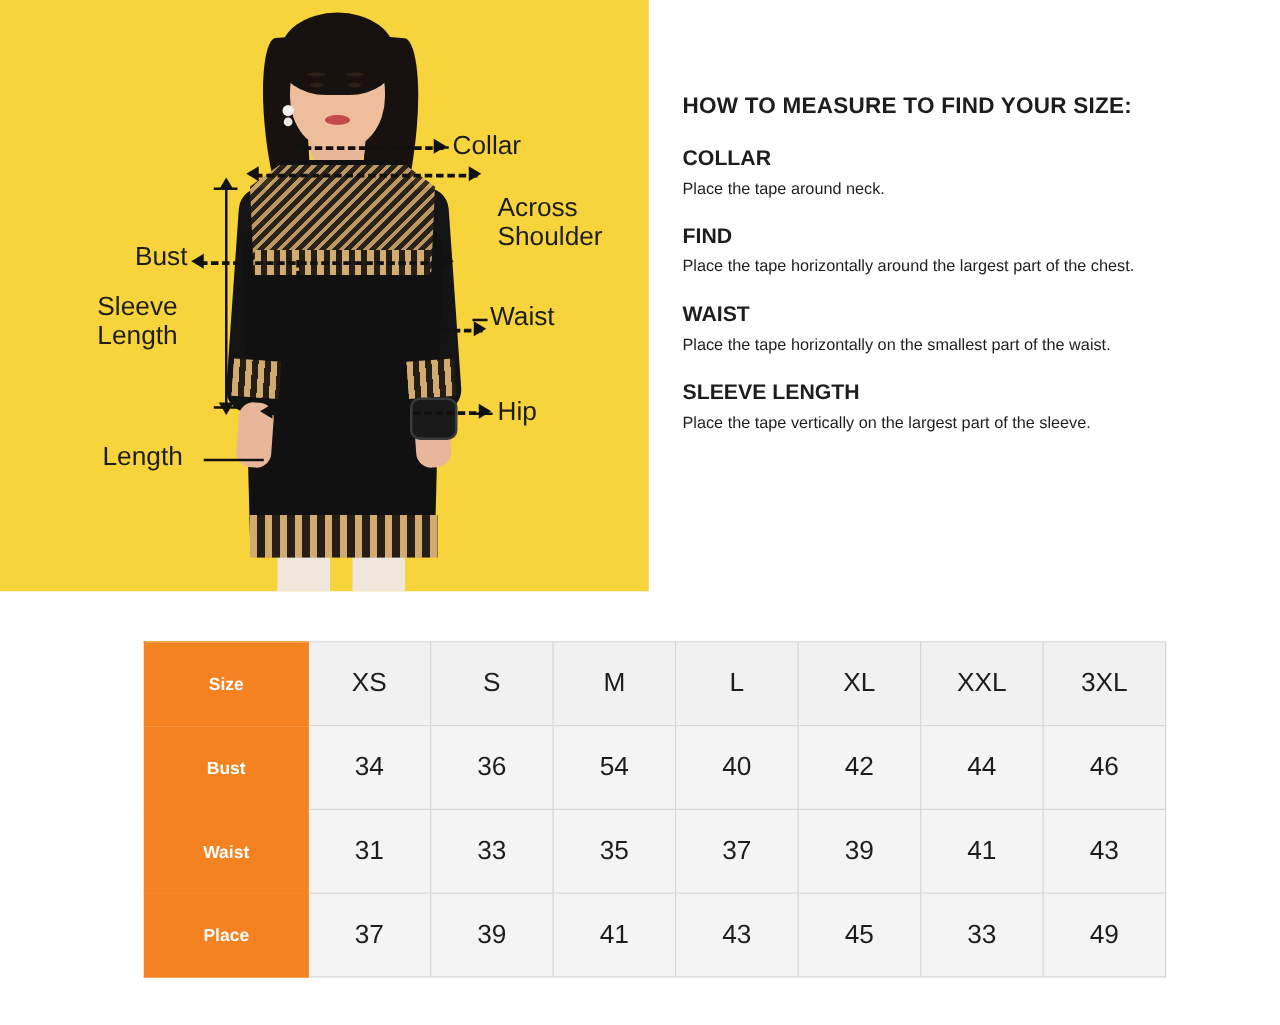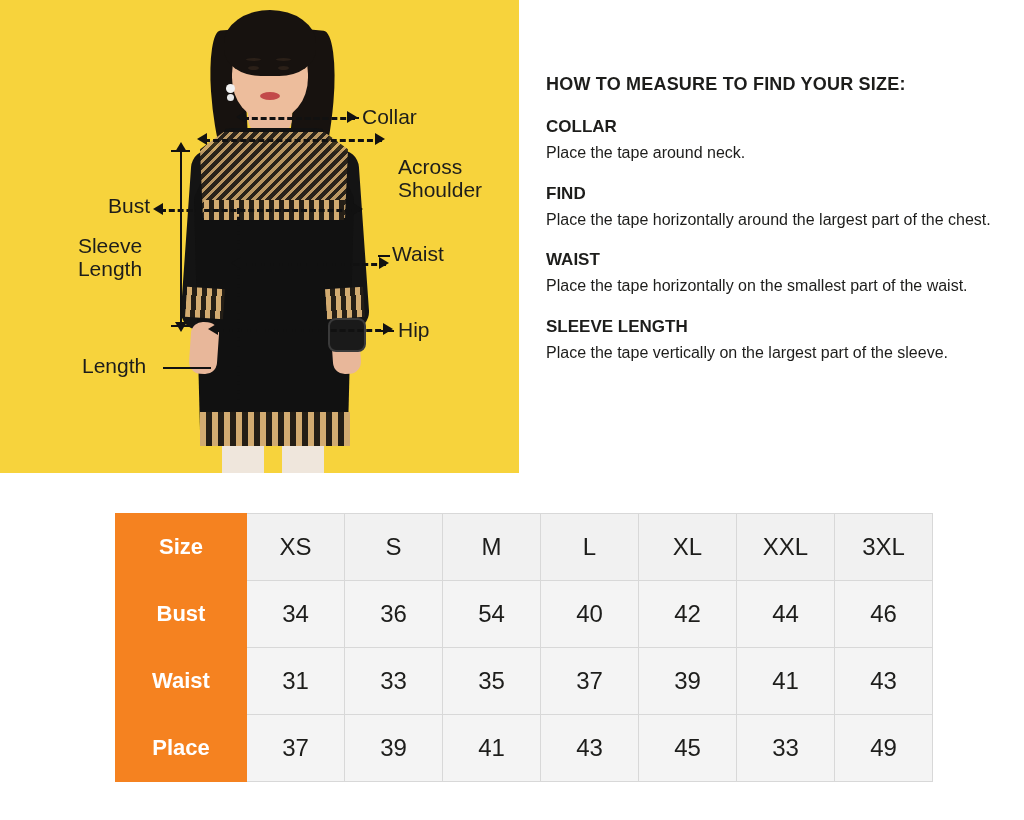--- a/index.html
+++ b/index.html
@@ -275,49 +275,49 @@
     margin-top: 32px;
   }
   .instr-block { margin-bottom: 19px; }
   .instr-block:last-child { margin-bottom: 0; }
   .instr-head {
     font-size: 17px;
     font-weight: bold;
     margin-bottom: 5px;
   }
   .instr-body {
-    font-size: 16px;
+    font-size: 13px;
     line-height: 1.42;
     color: #1d1d1b;
   }
 
   
   .table-wrap {
     position: absolute;
     left: 115px;
     top: 513px;
   }
   table.size-table {
     border-collapse: collapse;
     table-layout: fixed;
   }
   table.size-table td {
     border: 1px solid #d8d8d8;
     text-align: center;
     vertical-align: middle;
-    font-size: 24px;
+    font-size: 21px;
     height: 64px;
     background: #f4f4f4;
     color: #1d1d1b;
     width: 95px;
   }
   table.size-table td.rowhead {
     background: #f58220;
     color: #ffffff;
-    font-size: 22px;
+    font-size: 14px;
     font-weight: bold;
     width: 128px;
     border: 1px solid #f58220;
   }
   table.size-table tr:first-child td {
     background: #f1f1f1;
   }
   table.size-table tr:first-child td.rowhead {
     background: #f58220;
   }

